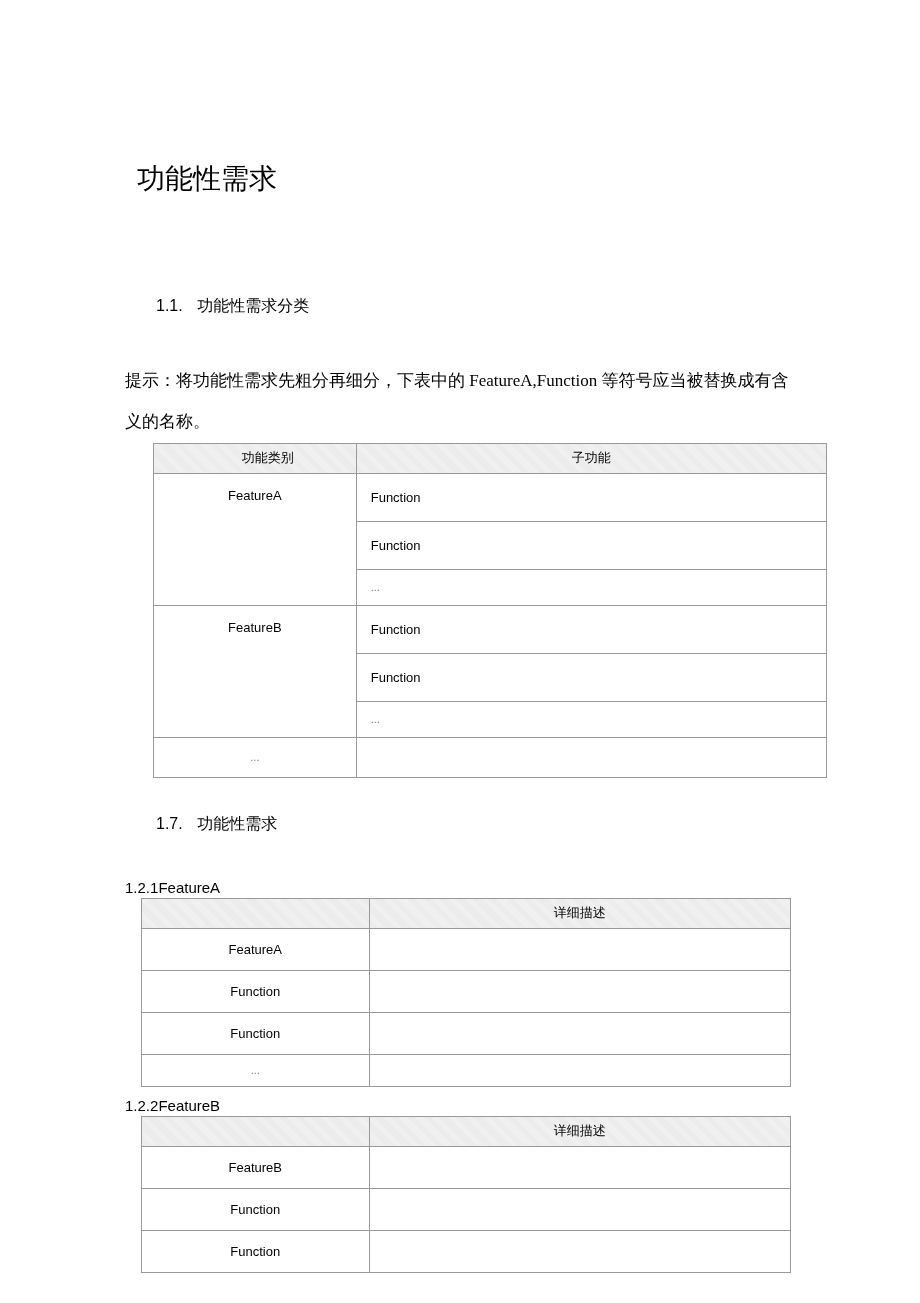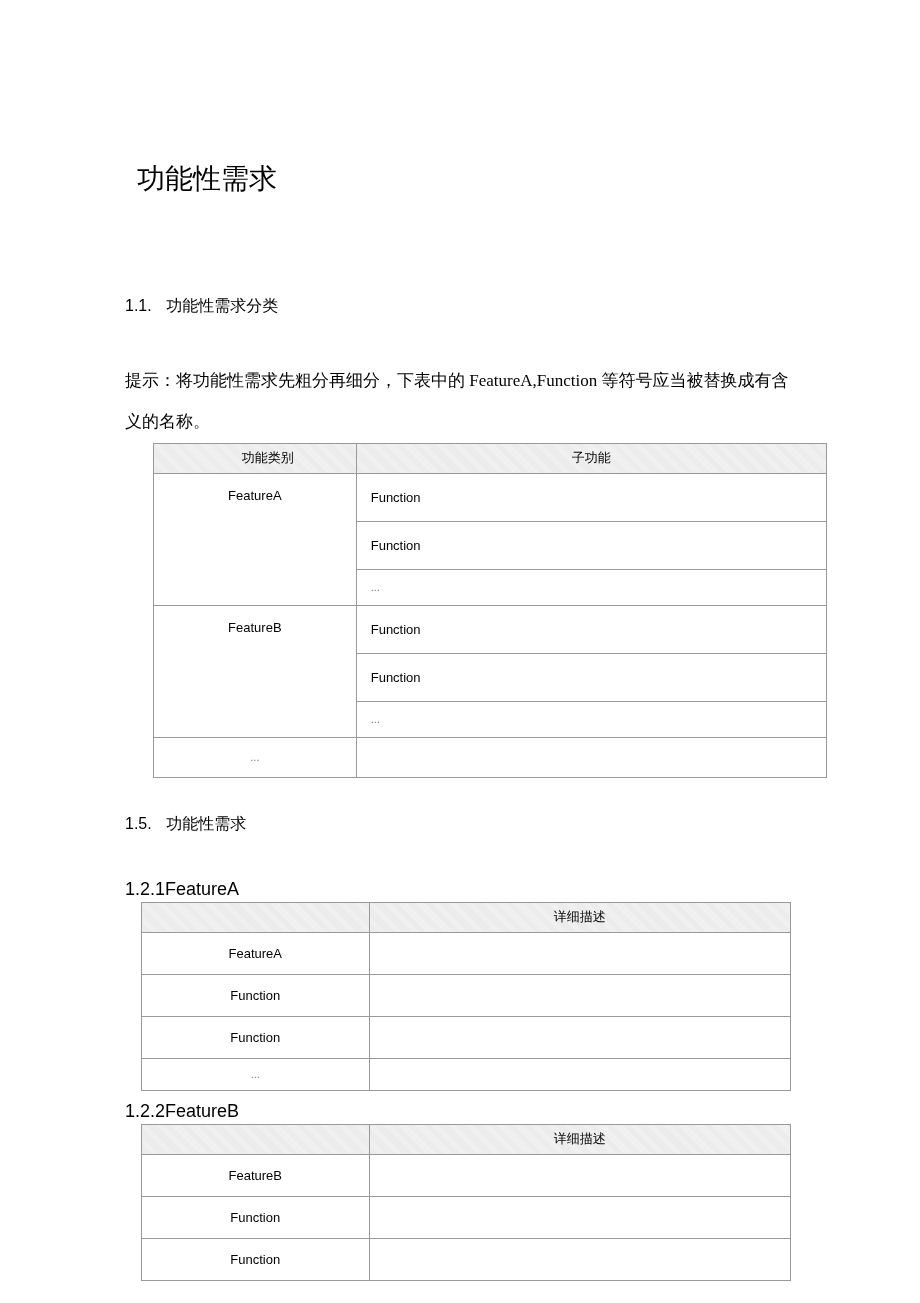--- a/index.html
+++ b/index.html
@@ -20,27 +20,28 @@
       font-weight: normal;
       margin-left: 12px;
       margin-bottom: 98px;
       font-family: "SimSun", "宋体", serif;
     }
     .section-heading {
       font-size: 16px;
       font-weight: normal;
       margin-bottom: 44px;
       font-family: Arial, "SimSun", "宋体", sans-serif;
+      margin-left: 31px;
     }
     .section-heading .num {
       font-family: Arial, sans-serif;
       margin-right: 10px;
     }
     .sub-heading {
-      font-size: 18px;
+      font-size: 15px;
       font-family: Arial, sans-serif;
       margin-bottom: 2px;
     }
     .para {
       font-size: 17px;
       line-height: 2.4;
       font-family: "SimSun", "宋体", serif;
       margin-bottom: 0;
     }
     table {
@@ -151,21 +152,21 @@
     <td class="ellipsis-cell">...</td>
   </tr>
   <tr>
     <td class="row-cell" style="height:40px;font-size:11px;color:#777;">...</td>
     <td class="function-cell" style="height:40px;"></td>
   </tr>
 </tbody>
   </table>
 
 <h2 class="section-heading">
-  <span class="num">1.5.</span>
+  <span class="num">1.7.</span>
   <span>功能性需求</span>
 </h2>
 
 <div class="sub-heading">
   <span>1.2.1</span><span>FeatureA</span>
 </div>
 
 <table class="narrow" style="margin-bottom:10px;">
   <tbody>
       <tr>

